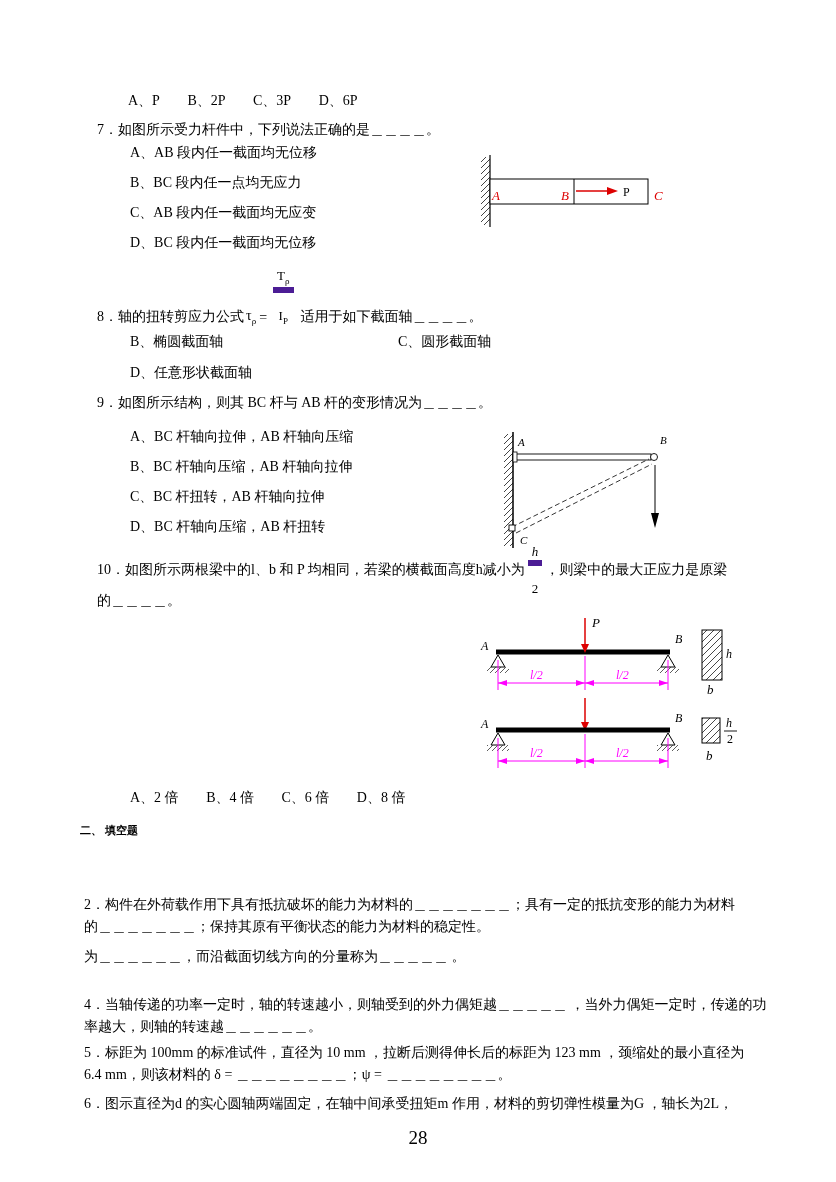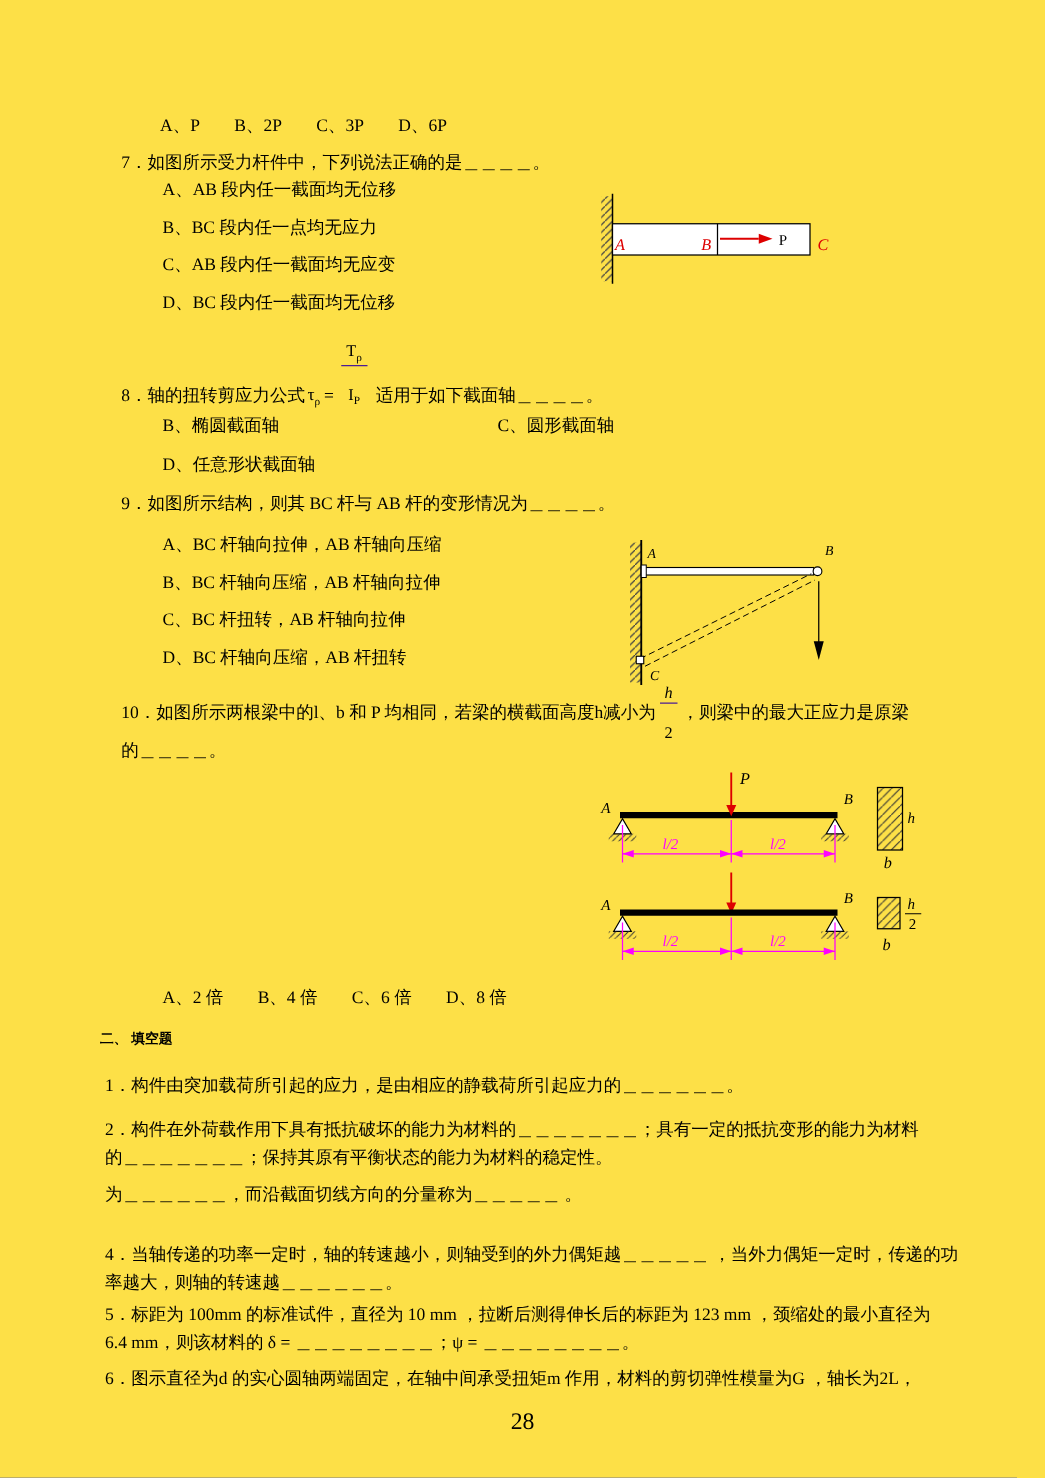--- a/index.html
+++ b/index.html
@@ -1,28 +1,28 @@
 <!DOCTYPE html>
 <html><head>
 <meta charset="utf-8">
 <style>
   html,body { margin:0; padding:0; background:#888; }
   .page {
     position:relative; width:836px; height:1182px; margin:0 auto;
-    background:#fde047; overflow:hidden;
+    background:#ffffff; overflow:hidden;
     font-family:"Liberation Serif","DejaVu Serif",serif;
     font-size:14px; color:#000;
   }
   .abs { position:absolute; }
   .opts { line-height:30px; white-space:nowrap; }
   .opt-inline span { display:inline-block; margin-right:24px; }
   .stem { white-space:nowrap; }
   .flexrow { display:flex; align-items:center; white-space:nowrap; }
   .frac { display:inline-block; text-align:center; vertical-align:middle; line-height:1.05; margin:0 3px; font-size:13px; }
-  .frac .num { display:block; border-bottom:1px solid #4c1d95; padding:0 4px 1px 4px; }
+  .frac .num { display:block; border-bottom:6px solid #4c1d95; padding:0 4px 1px 4px; }
   .frac .den { display:block; padding-top:16px; }
   sub { font-size:9px; }
   .q8grid { display:grid; grid-template-columns:268px auto; row-gap:10px; line-height:21px; }
   .fill-par { line-height:22px; width:696px; }
   .hdr { font-family:"Liberation Sans","DejaVu Sans",sans-serif; font-weight:bold; font-size:11px; }
   .pageno { width:836px; text-align:center; font-size:19px; }
   svg text { font-family:"Liberation Serif","DejaVu Serif",serif; }
 </style>
 </head>
 <body>
@@ -187,23 +187,20 @@
 
   <div class="abs opt-inline" style="left:130px; top:789px;">
     <span>A、2 倍</span>
     <span>B、4 倍</span>
     <span>C、6 倍</span>
     <span>D、8 倍</span>
   </div>
 
   <div class="abs hdr" style="left:80px; top:823px;">二、 填空题</div>
 
-  <div class="abs fill-par" style="left:84px; top:859px;">
-    <div>1．构件由突加载荷所引起的应力，是由相应的静载荷所引起应力的＿＿＿＿＿＿。</div>
-  </div>
 
   <div class="abs fill-par" style="left:84px; top:894px;">
     <div>2．构件在外荷载作用下具有抵抗破坏的能力为材料的＿＿＿＿＿＿＿；具有一定的抵抗变形的能力为材料</div>
     <div>的＿＿＿＿＿＿＿；保持其原有平衡状态的能力为材料的稳定性。</div>
   </div>
 
   <div class="abs fill-par" style="left:84px; top:946px;">
     <div>为＿＿＿＿＿＿，而沿截面切线方向的分量称为＿＿＿＿＿ 。</div>
   </div>
 

